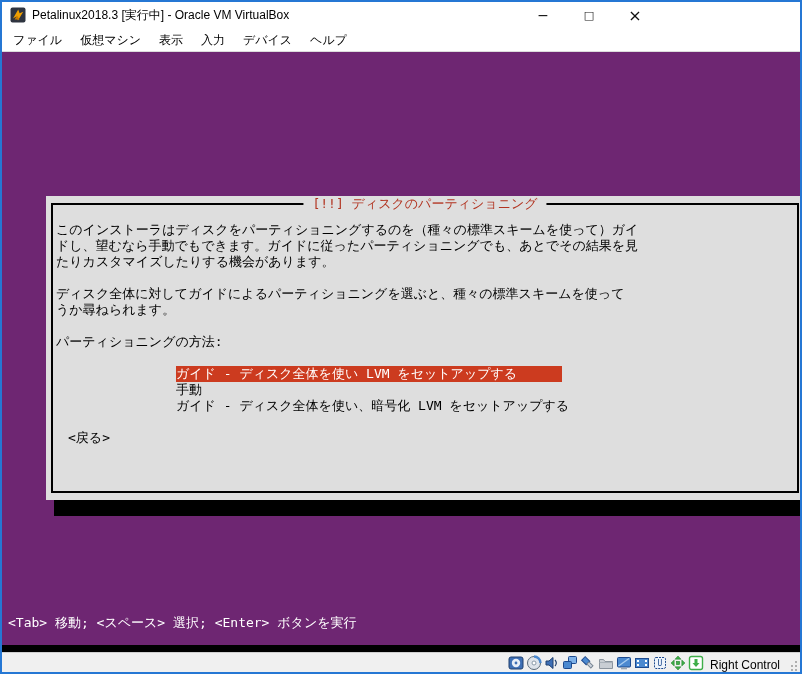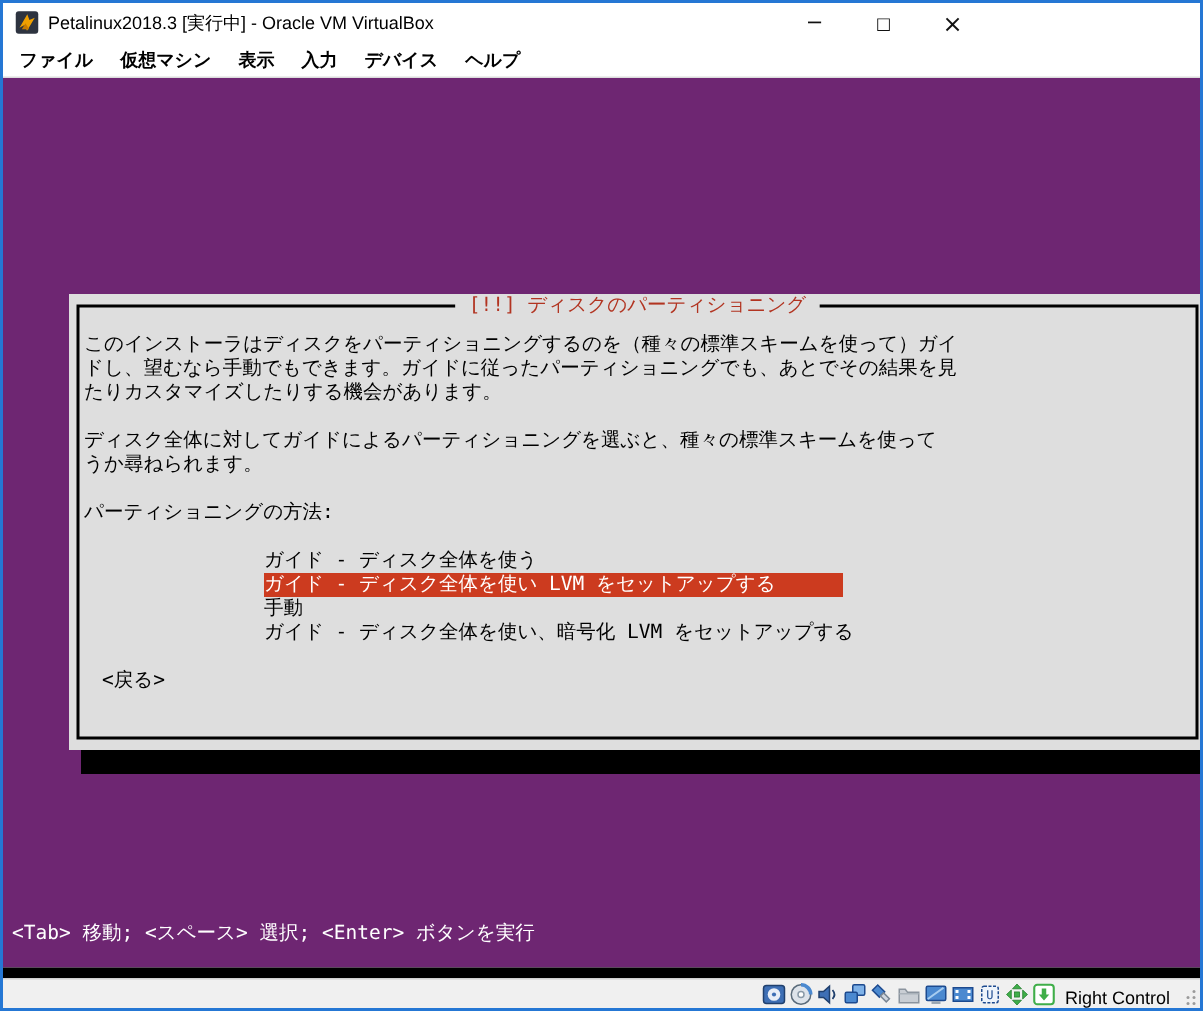--- a/index.html
+++ b/index.html
@@ -22,21 +22,20 @@
     width:46px; height:30px; display:flex; align-items:center; justify-content:center;
     font-family:"DejaVu Sans",sans-serif; color:#111; cursor:default;
   }
   .win-btn.min { font-size:14px; }
   .win-btn.max { font-size:11px; }
   .win-btn.close { font-size:16px; }
   #menubar {
     position:absolute; left:0; top:30px; width:802px; height:22px; background:#ffffff;
     border-bottom:1px solid #dcdcdc; display:flex; align-items:center; z-index:10;
     padding-left:4px;
-    font-weight:bold;
   }
   .menu-item { font-size:12px; color:#000; padding:2px 9px; white-space:nowrap; }
   
   #vm-screen {
     position:absolute; left:0; top:52px; width:802px; height:593px; background:#6e2672; z-index:1;
   }
   #bottom-black-strip {
     position:absolute; left:0; top:645px; width:802px; height:7px; background:#000; z-index:2;
   }
   .term { font-family:"DejaVu Sans Mono",monospace; font-size:13px; line-height:16px; }
@@ -119,21 +118,20 @@
       <div class="tline">このインストーラはディスクをパーティショニングするのを（種々の標準スキームを使って）ガイ</div>
       <div class="tline">ドし、望むなら手動でもできます。ガイドに従ったパーティショニングでも、あとでその結果を見</div>
       <div class="tline">たりカスタマイズしたりする機会があります。</div>
       <div class="spacer"></div>
       <div class="tline">ディスク全体に対してガイドによるパーティショニングを選ぶと、種々の標準スキームを使って</div>
       <div class="tline">うか尋ねられます。</div>
       <div class="spacer"></div>
       <div class="tline">パーティショニングの方法:</div>
       <div class="spacer"></div>
       <div id="options">
-        <div class="opt-row"><span class="option">ガイド - ディスク全体を使う</span></div>
         <div class="opt-row"><span class="option selected">ガイド - ディスク全体を使い LVM をセットアップする</span></div>
         <div class="opt-row"><span class="option">手動</span></div>
         <div class="opt-row"><span class="option">ガイド - ディスク全体を使い、暗号化 LVM をセットアップする</span></div>
       </div>
       <div class="spacer"></div>
       <div id="back-button-row">
         <span id="back-button">&lt;戻る&gt;</span>
       </div>
     </div>
   </div>

